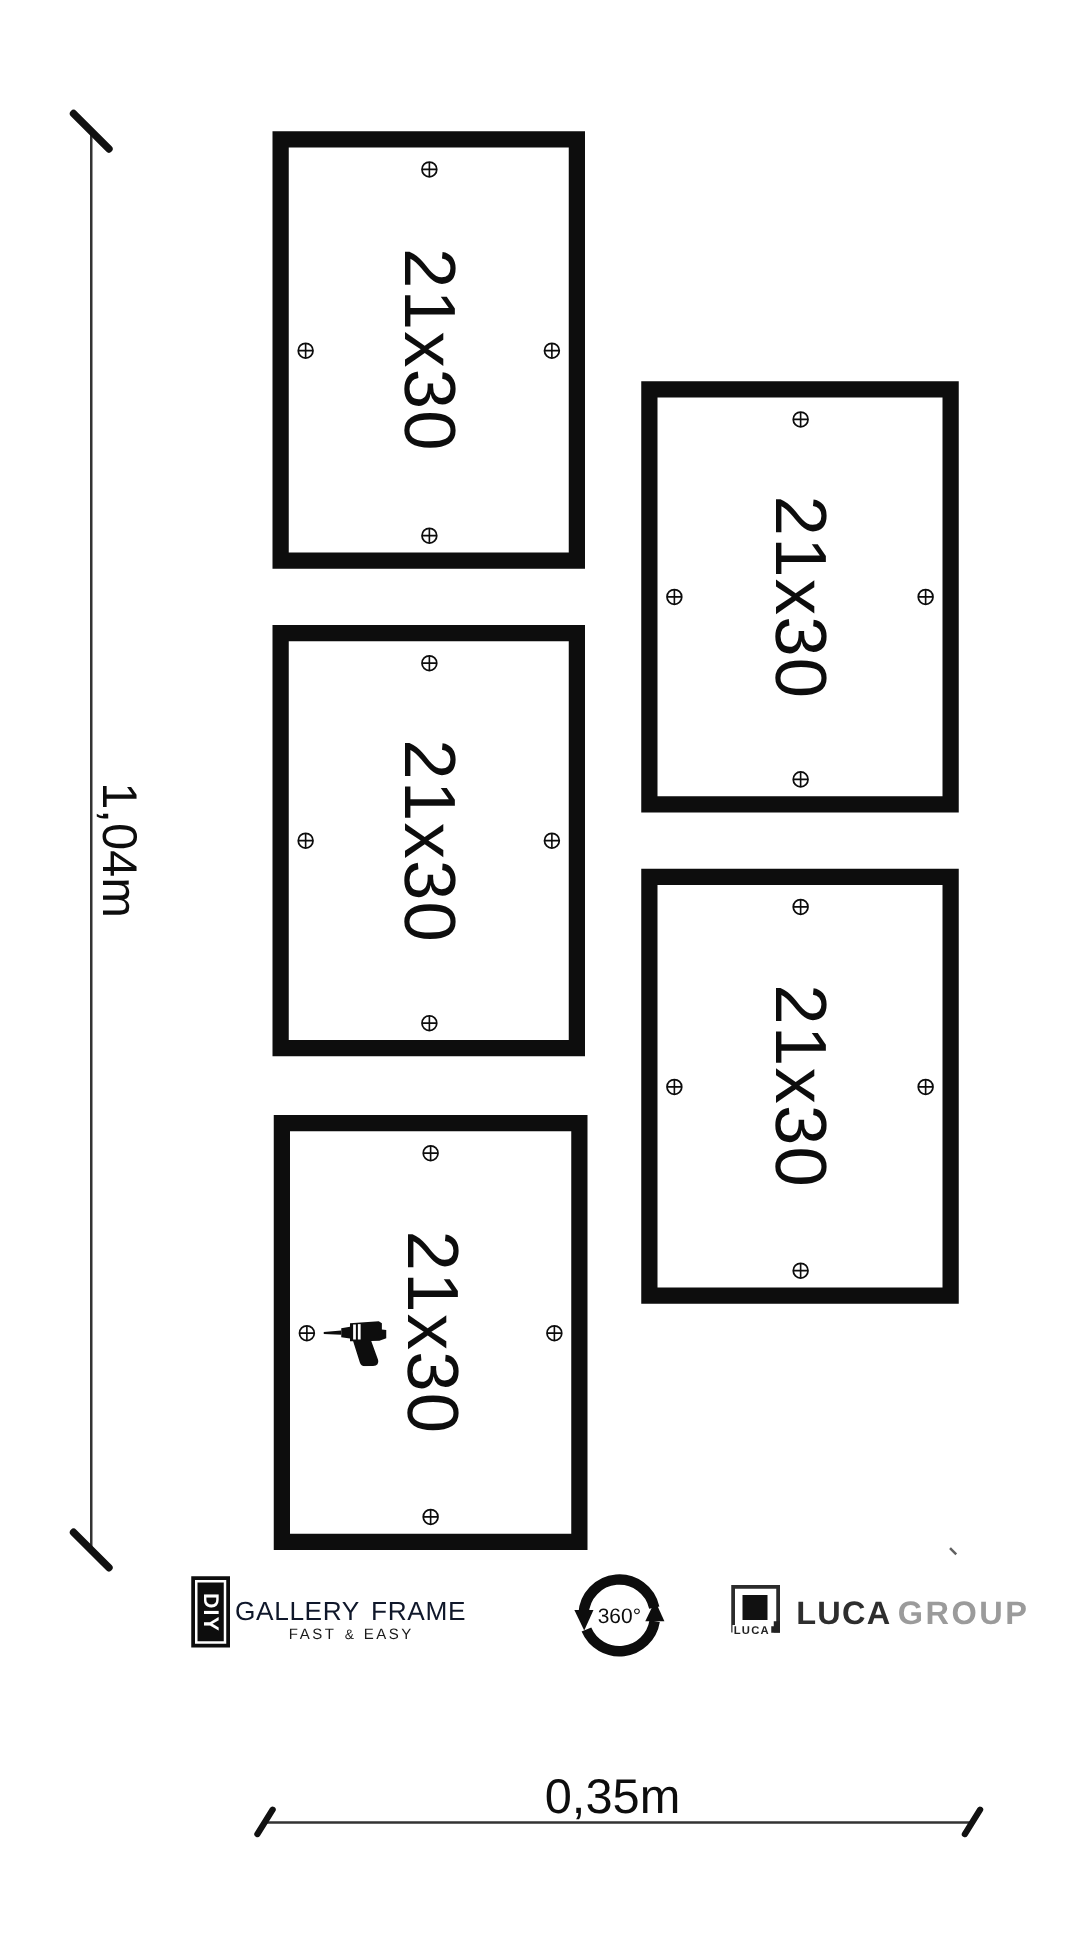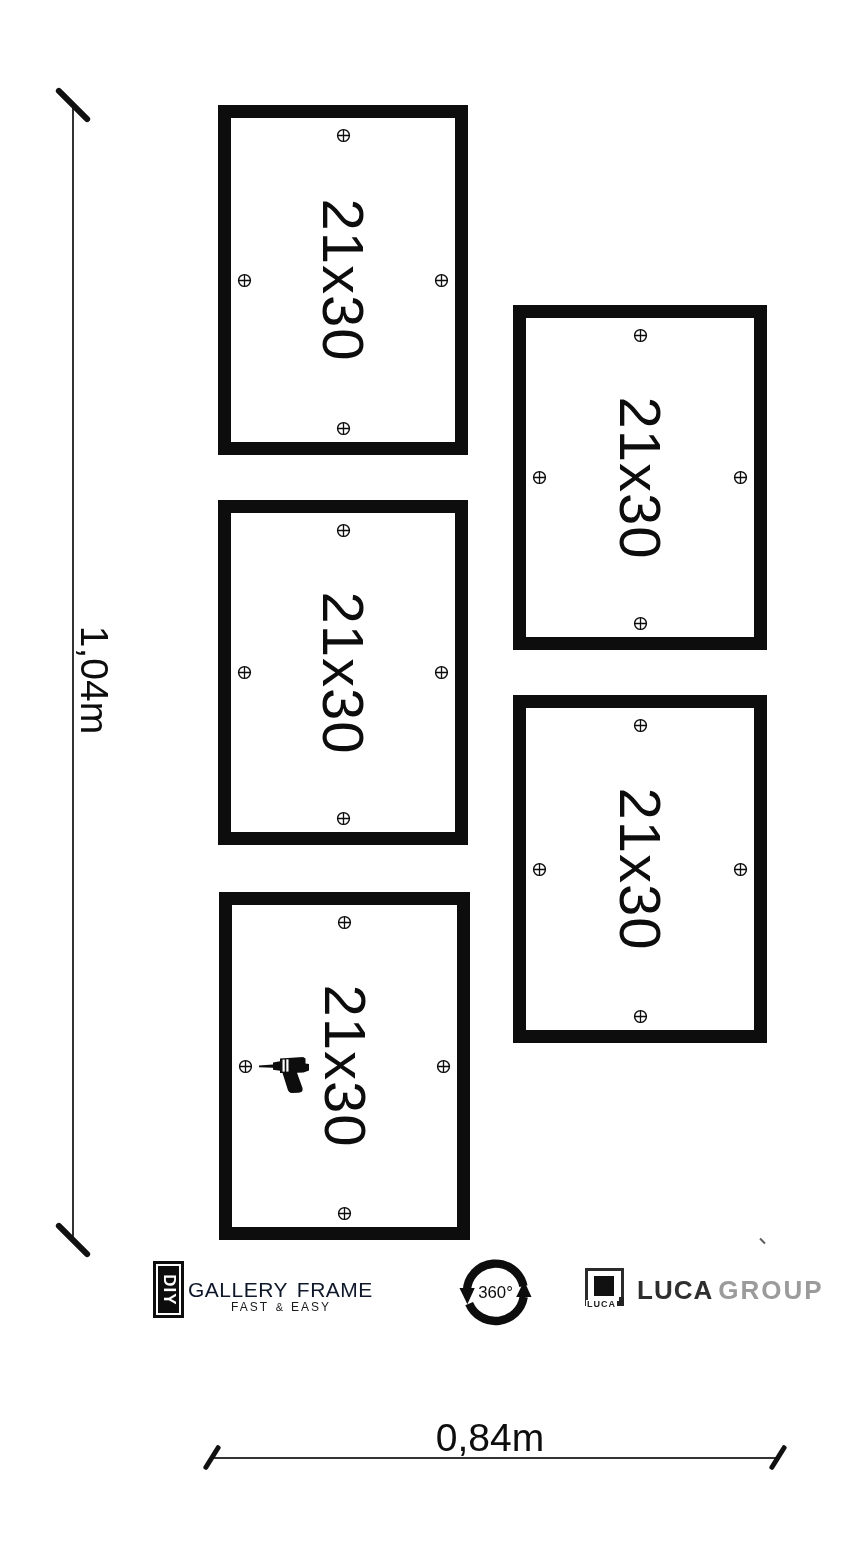--- a/index.html
+++ b/index.html
@@ -97,21 +97,21 @@
 <div class="canvas">
 
   <div class="vdim-line"></div>
   <div class="tick tick-v tick-vt"></div>
   <div class="tick tick-v tick-vb"></div>
   <div class="vdim-label">1,04m</div>
 
   <div class="hdim-line"></div>
   <div class="tick tick-h tick-hl"></div>
   <div class="tick tick-h tick-hr"></div>
-  <div class="hdim-label">0,84m</div>
+  <div class="hdim-label">0,35m</div>
 
   <div class="frame" style="left:218px;top:105px;width:250px;height:350px;">
     <svg class="marker m-top" viewBox="0 0 15 15">
         <circle cx="7.5" cy="7.5" r="5.9" fill="none" stroke="#0d0d0d" stroke-width="1.4"></circle>
         <path d="M7.5 1.8 V13.2 M1.8 7.5 H13.2" stroke="#0d0d0d" stroke-width="1.3" fill="none"></path>
       </svg>
     <svg class="marker m-left" viewBox="0 0 15 15">
         <circle cx="7.5" cy="7.5" r="5.9" fill="none" stroke="#0d0d0d" stroke-width="1.4"></circle>
         <path d="M7.5 1.8 V13.2 M1.8 7.5 H13.2" stroke="#0d0d0d" stroke-width="1.3" fill="none"></path>
       </svg>

